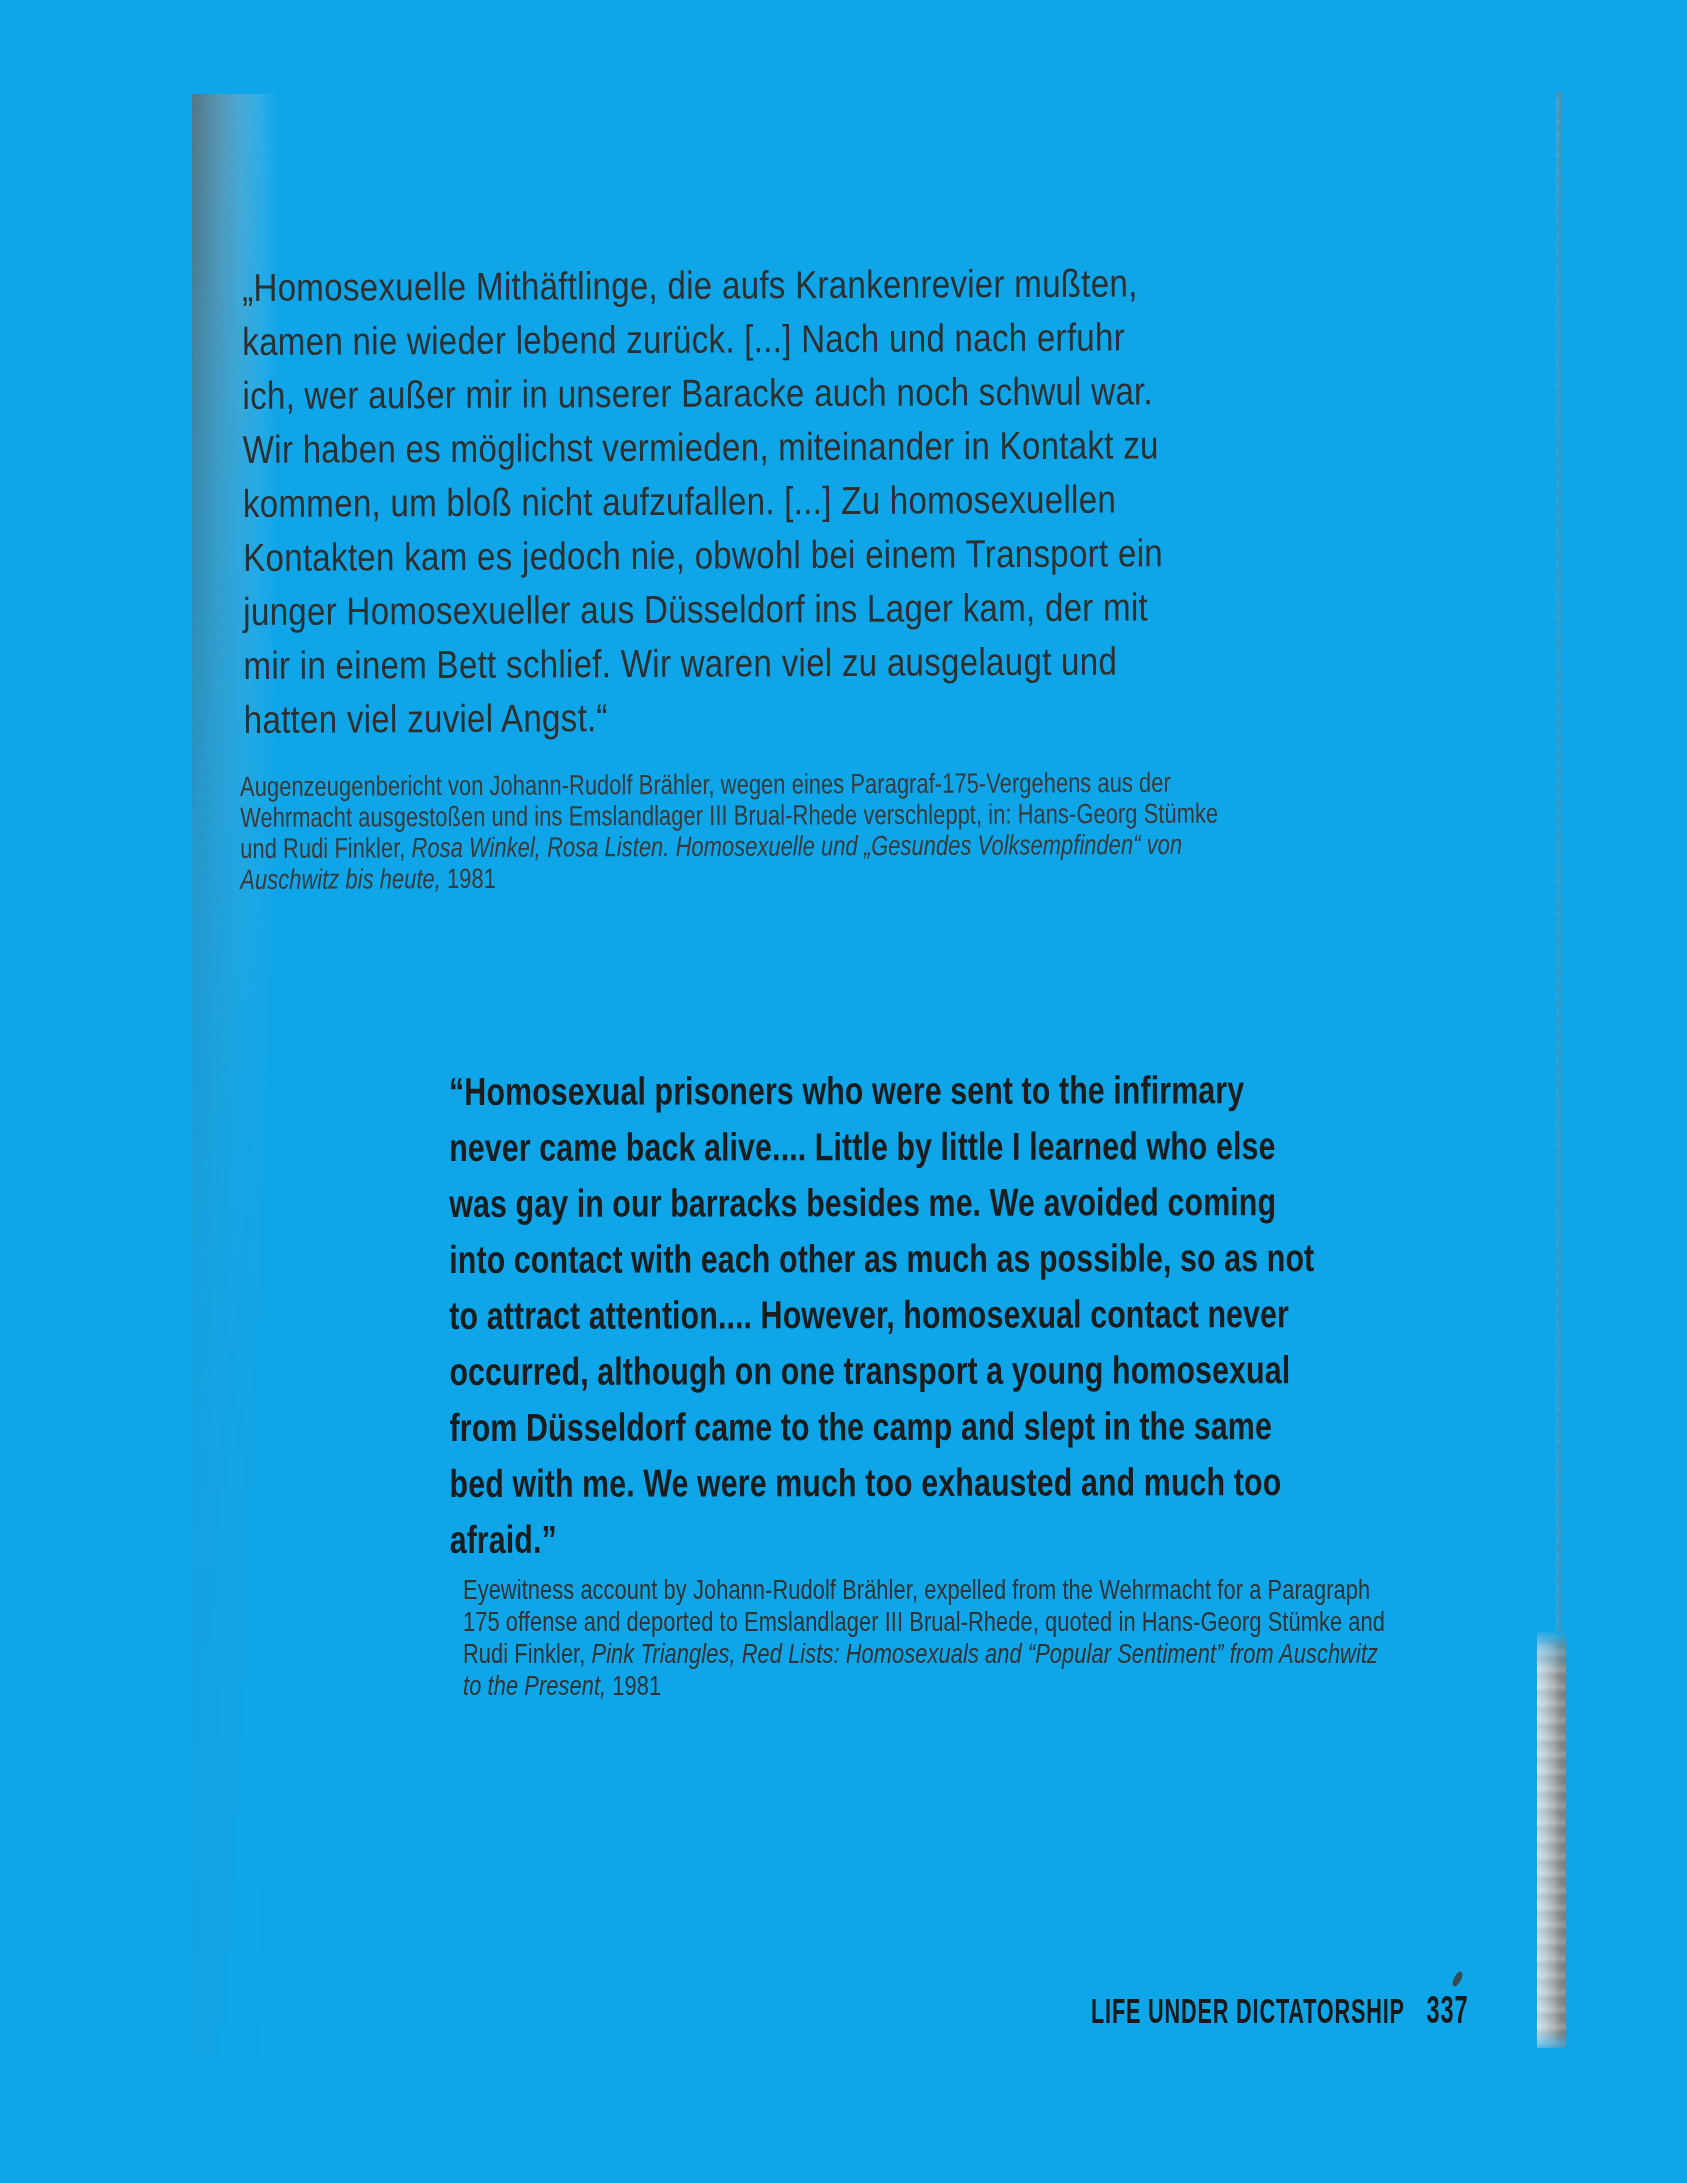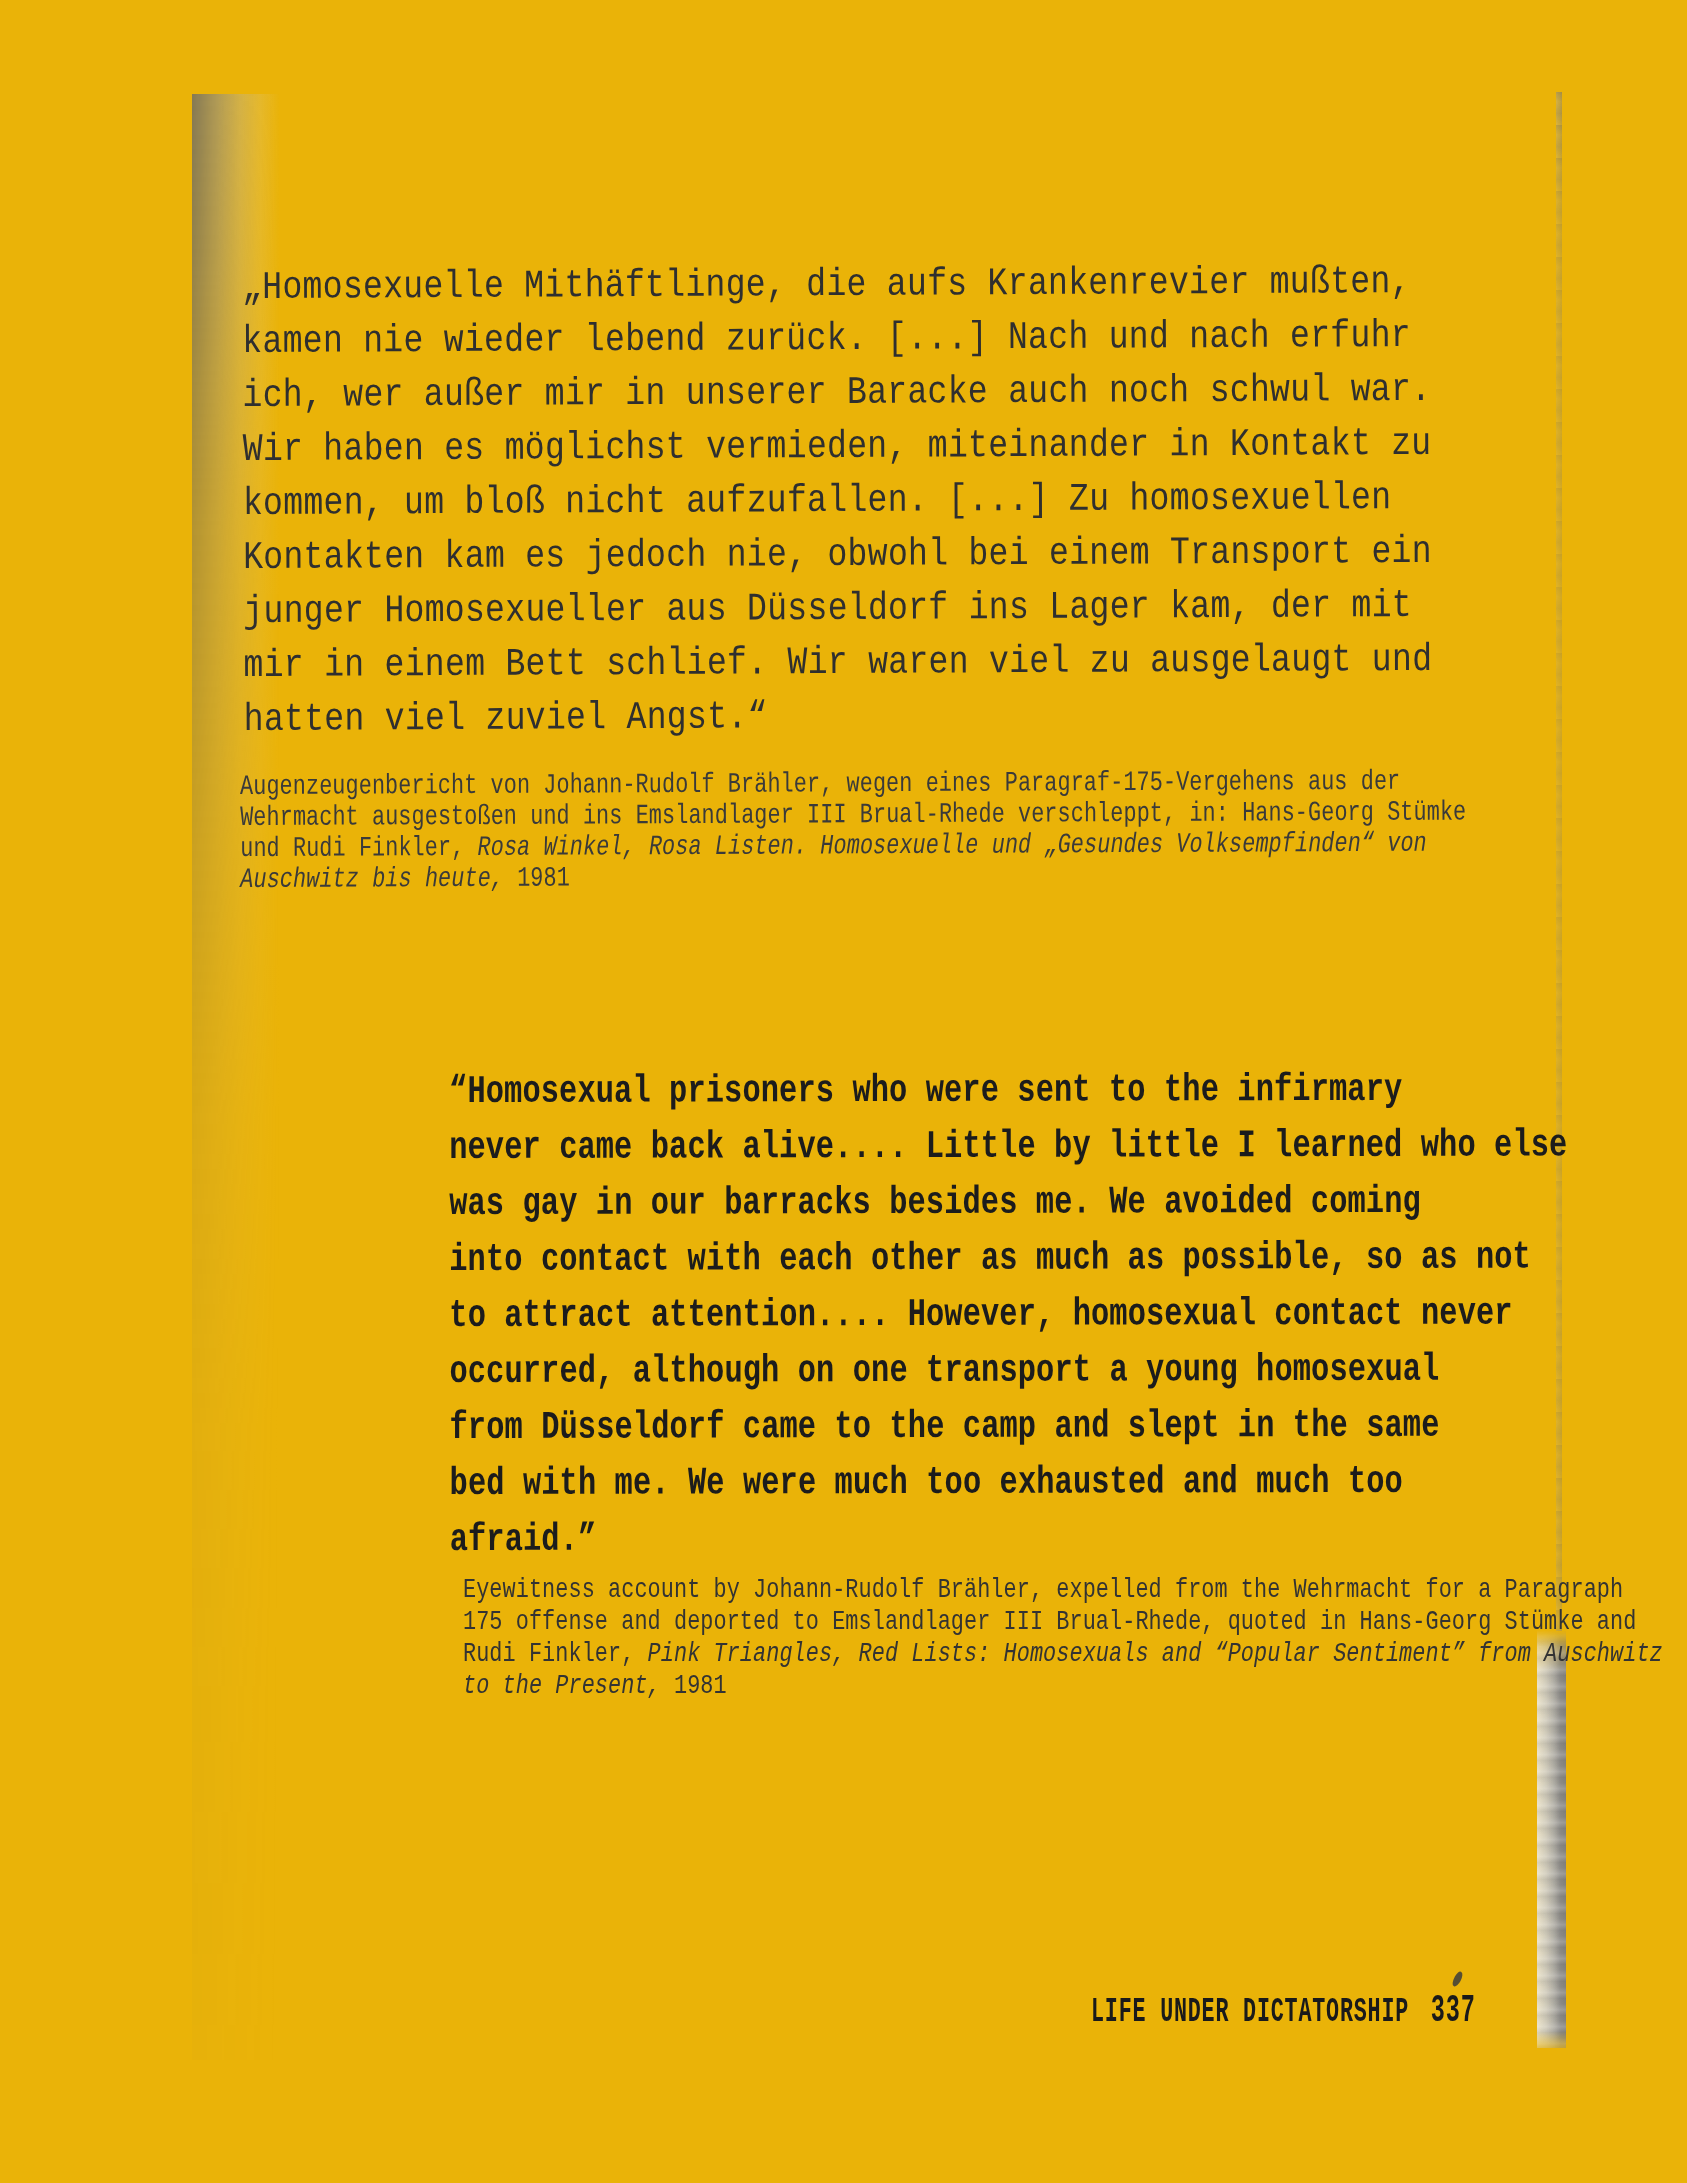--- a/index.html
+++ b/index.html
@@ -1,21 +1,21 @@
 <!DOCTYPE html>
 <html style="font-size:10px"><head>
 <meta charset="utf-8">
 <style>
   html,body { margin:0; padding:0; background:#ffffff; }
   .page {
     position:relative;
     width:1687px; height:2183px;
-    background:#eab308;
+    background:#0ea5e9;
     overflow:hidden;
-    font-family:Liberation Mono, monospace;
+    font-family:Liberation Sans, sans-serif;
   }
 
   
   .spine-shadow {
     position:absolute; left:192px; top:94px; width:88px; height:1966px;
     background:linear-gradient(to right,
       rgba(105,105,105,0.80) 0%,
       rgba(140,140,140,0.60) 30%,
       rgba(175,175,175,0.38) 55%,
       rgba(210,210,210,0.18) 78%,

